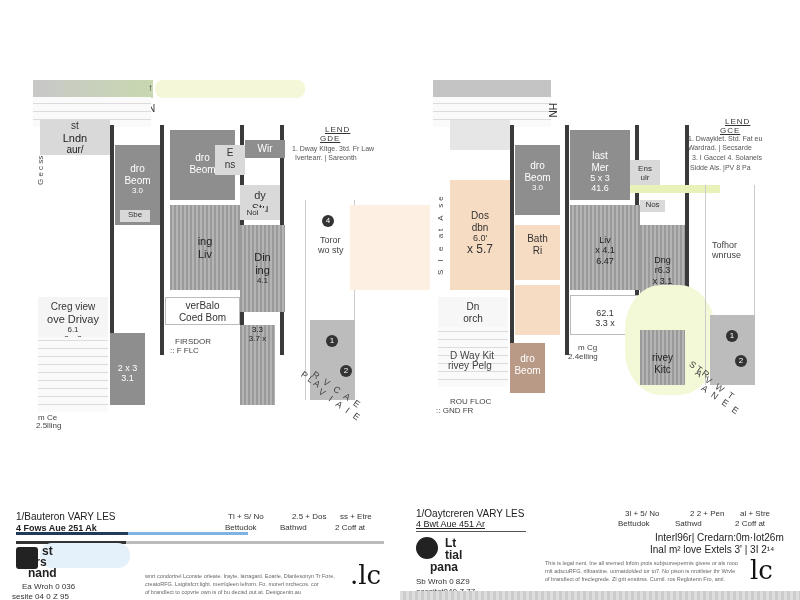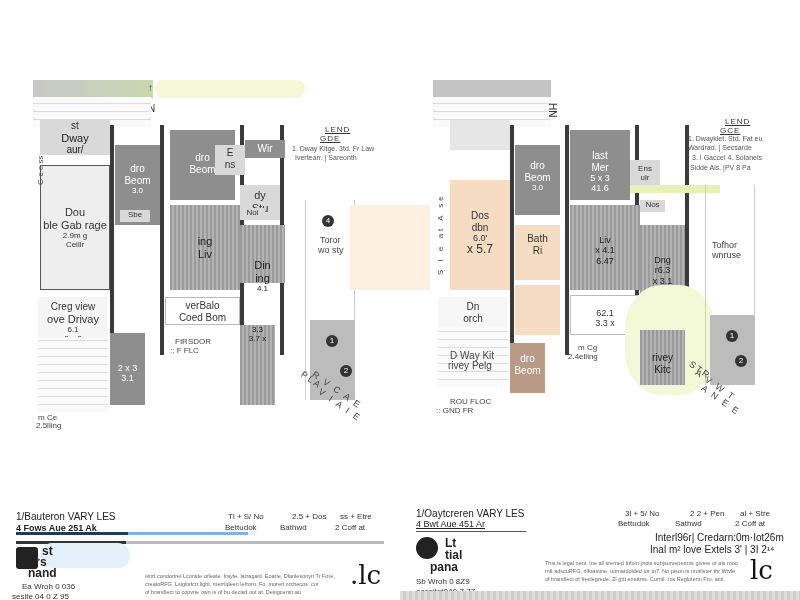--- a/index.html
+++ b/index.html
@@ -40,28 +40,22 @@
   <div class="abs" style="left:118px;top:28px;font-size:10px;">N</div>
   <div class="hatch" style="left:3px;top:22px;width:118px;height:30px;"></div>
 
   <div class="wall" style="left:80px;top:50px;width:4px;height:230px;"></div>
   <div class="wall" style="left:130px;top:50px;width:4px;height:230px;"></div>
   <div class="wall" style="left:210px;top:50px;width:4px;height:230px;"></div>
   <div class="wall" style="left:250px;top:50px;width:4px;height:230px;"></div>
 
   <div class="room light" style="left:10px;top:45px;width:70px;height:35px;">
     <div>st</div>
-    <div style="font-size:11px;color:#222;">Dway</div>
+    <div style="font-size:11px;color:#222;">Lndn</div>
     <div style="color:#222;">aur/</div>
-  </div>
-  <div class="room tile" style="left:10px;top:90px;width:70px;height:125px;padding-top:40px;font-size:11px;">
-    <div>Dou</div>
-    <div>ble Gab rage</div>
-    <div style="font-size:8px;">2.9m g</div>
-    <div style="font-size:8px;">Ceilir</div>
   </div>
   <div class="label" style="left:6px;top:110px;transform:rotate(-90deg);transform-origin:left top;">G e c ss</div>
 
   <div class="room" style="left:85px;top:70px;width:45px;height:80px;padding-top:18px;">
     <div>dro</div>
     <div>Beom</div>
     <div style="font-size:8px;">3.0</div>
   </div>
   <div class="room light" style="left:90px;top:135px;width:30px;height:12px;font-size:8px;">Sbe</div>
 
@@ -78,21 +72,21 @@
   <div class="room light" style="left:210px;top:110px;width:40px;height:35px;padding-top:4px;font-size:11px;">
     <div>dy</div>
     <div>Stu</div>
   </div>
   <div class="room light" style="left:210px;top:133px;width:25px;height:12px;font-size:8px;">Nol</div>
 
   <div class="room wood" style="left:140px;top:130px;width:70px;height:85px;padding-top:30px;font-size:11px;">
     <div>ing</div>
     <div>Liv</div>
   </div>
-  <div class="room wood" style="left:210px;top:150px;width:45px;height:58px;padding-top:34px;font-size:11px;">
+  <div class="room wood" style="left:210px;top:150px;width:45px;height:87px;padding-top:26px;font-size:11px;">
     <div>Din</div>
     <div>ing</div>
     <div style="font-size:8px;">4.1</div>
   </div>
 
   <div class="room light" style="left:8px;top:222px;width:70px;height:40px;padding-top:4px;background:#f5f5f5;">
     <div>Creg view</div>
     <div style="font-size:11px;">ove Drivay</div>
     <div style="font-size:8px;">6.1</div>
     <div style="font-size:8px;">3 x 2</div>

